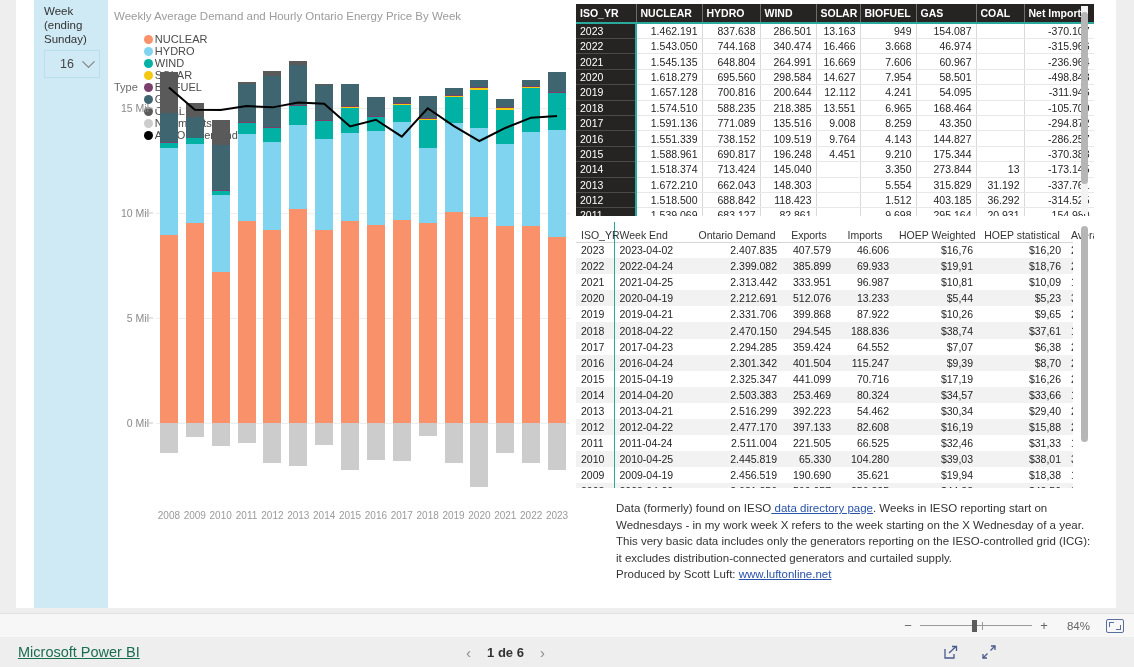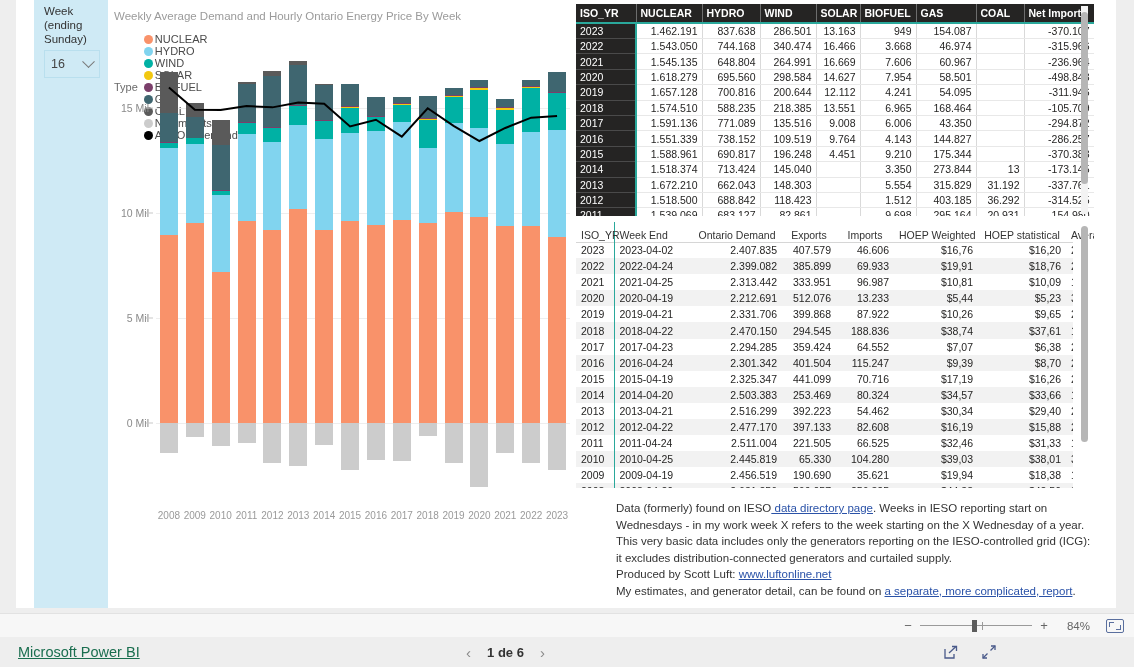--- a/index.html
+++ b/index.html
@@ -26,21 +26,21 @@
   .slicer-title {
     position:absolute; left:44px; top:4px; width:66px;
     font-size:11.5px; color:#333333; line-height:14px;
   }
   .slicer-dropdown {
     position:absolute; left:44px; top:50px; width:56px; height:28px;
     border:1px solid #b9dfee; background:#cfeaf5;
     display:flex; align-items:center; justify-content:space-between;
     padding:0 6px; cursor:pointer;
   }
-  .slicer-value { font-size:12.5px; color:#444; }
+  .slicer-value { font-size:12.5px; color:#444;margin-left:9px; }
   .chev {
     width:9px; height:9px; border-right:1.3px solid #7a7a7a; border-bottom:1.3px solid #7a7a7a;
     transform:rotate(45deg) translate(-2px,-2px);
   }
 
   
   .chart-panel {
     position:absolute; left:108px; top:0px; width:468px; height:608px;
     background:#ffffff;
     padding-left:45px;
@@ -540,21 +540,21 @@
             <td></td>
             <td>-105.709</td>
             <td class="total">2.464.401</td>
           </tr>
           <tr>
             <td class="rowhdr">2017</td>
             <td>1.591.136</td>
             <td>771.089</td>
             <td>135.516</td>
             <td>9.008</td>
-            <td>6.006</td>
+            <td>8.259</td>
             <td>43.350</td>
             <td></td>
             <td>-294.872</td>
             <td class="total">2.261.233</td>
           </tr>
           <tr>
             <td class="rowhdr">2016</td>
             <td>1.551.339</td>
             <td>738.152</td>
             <td>109.519</td>
@@ -813,23 +813,20 @@
       <div class="scroll-thumb" style="top:2px;height:216px;"></div>
     </div>
   </div>
 
   <div class="footnote">
     <div>
       <span>Data (formerly) found on IESO</span><a href="#"> data directory page</a><span>. Weeks in IESO reporting start on Wednesdays - in my work week X refers to the week starting on the X Wednesday of a year. This very basic data includes only the generators reporting on the IESO-controlled grid (ICG): it excludes distribution-connected generators and curtailed supply.</span>
     </div>
     <div>
       <span>Produced by Scott Luft: </span><a href="#">www.luftonline.net</a>
-    </div>
-    <div>
-      <span>My estimates, and generator detail, can be found on </span><a href="#">a separate, more complicated, report</a><span>.</span>
     </div>
   </div>
 </div>
 
 <div class="zoombar">
   <span class="zoom-minus">−</span>
   <div class="zoom-slider">
     <div class="zoom-rail"></div>
     <div class="zoom-knob"></div>
     <div class="zoom-tick"></div>

